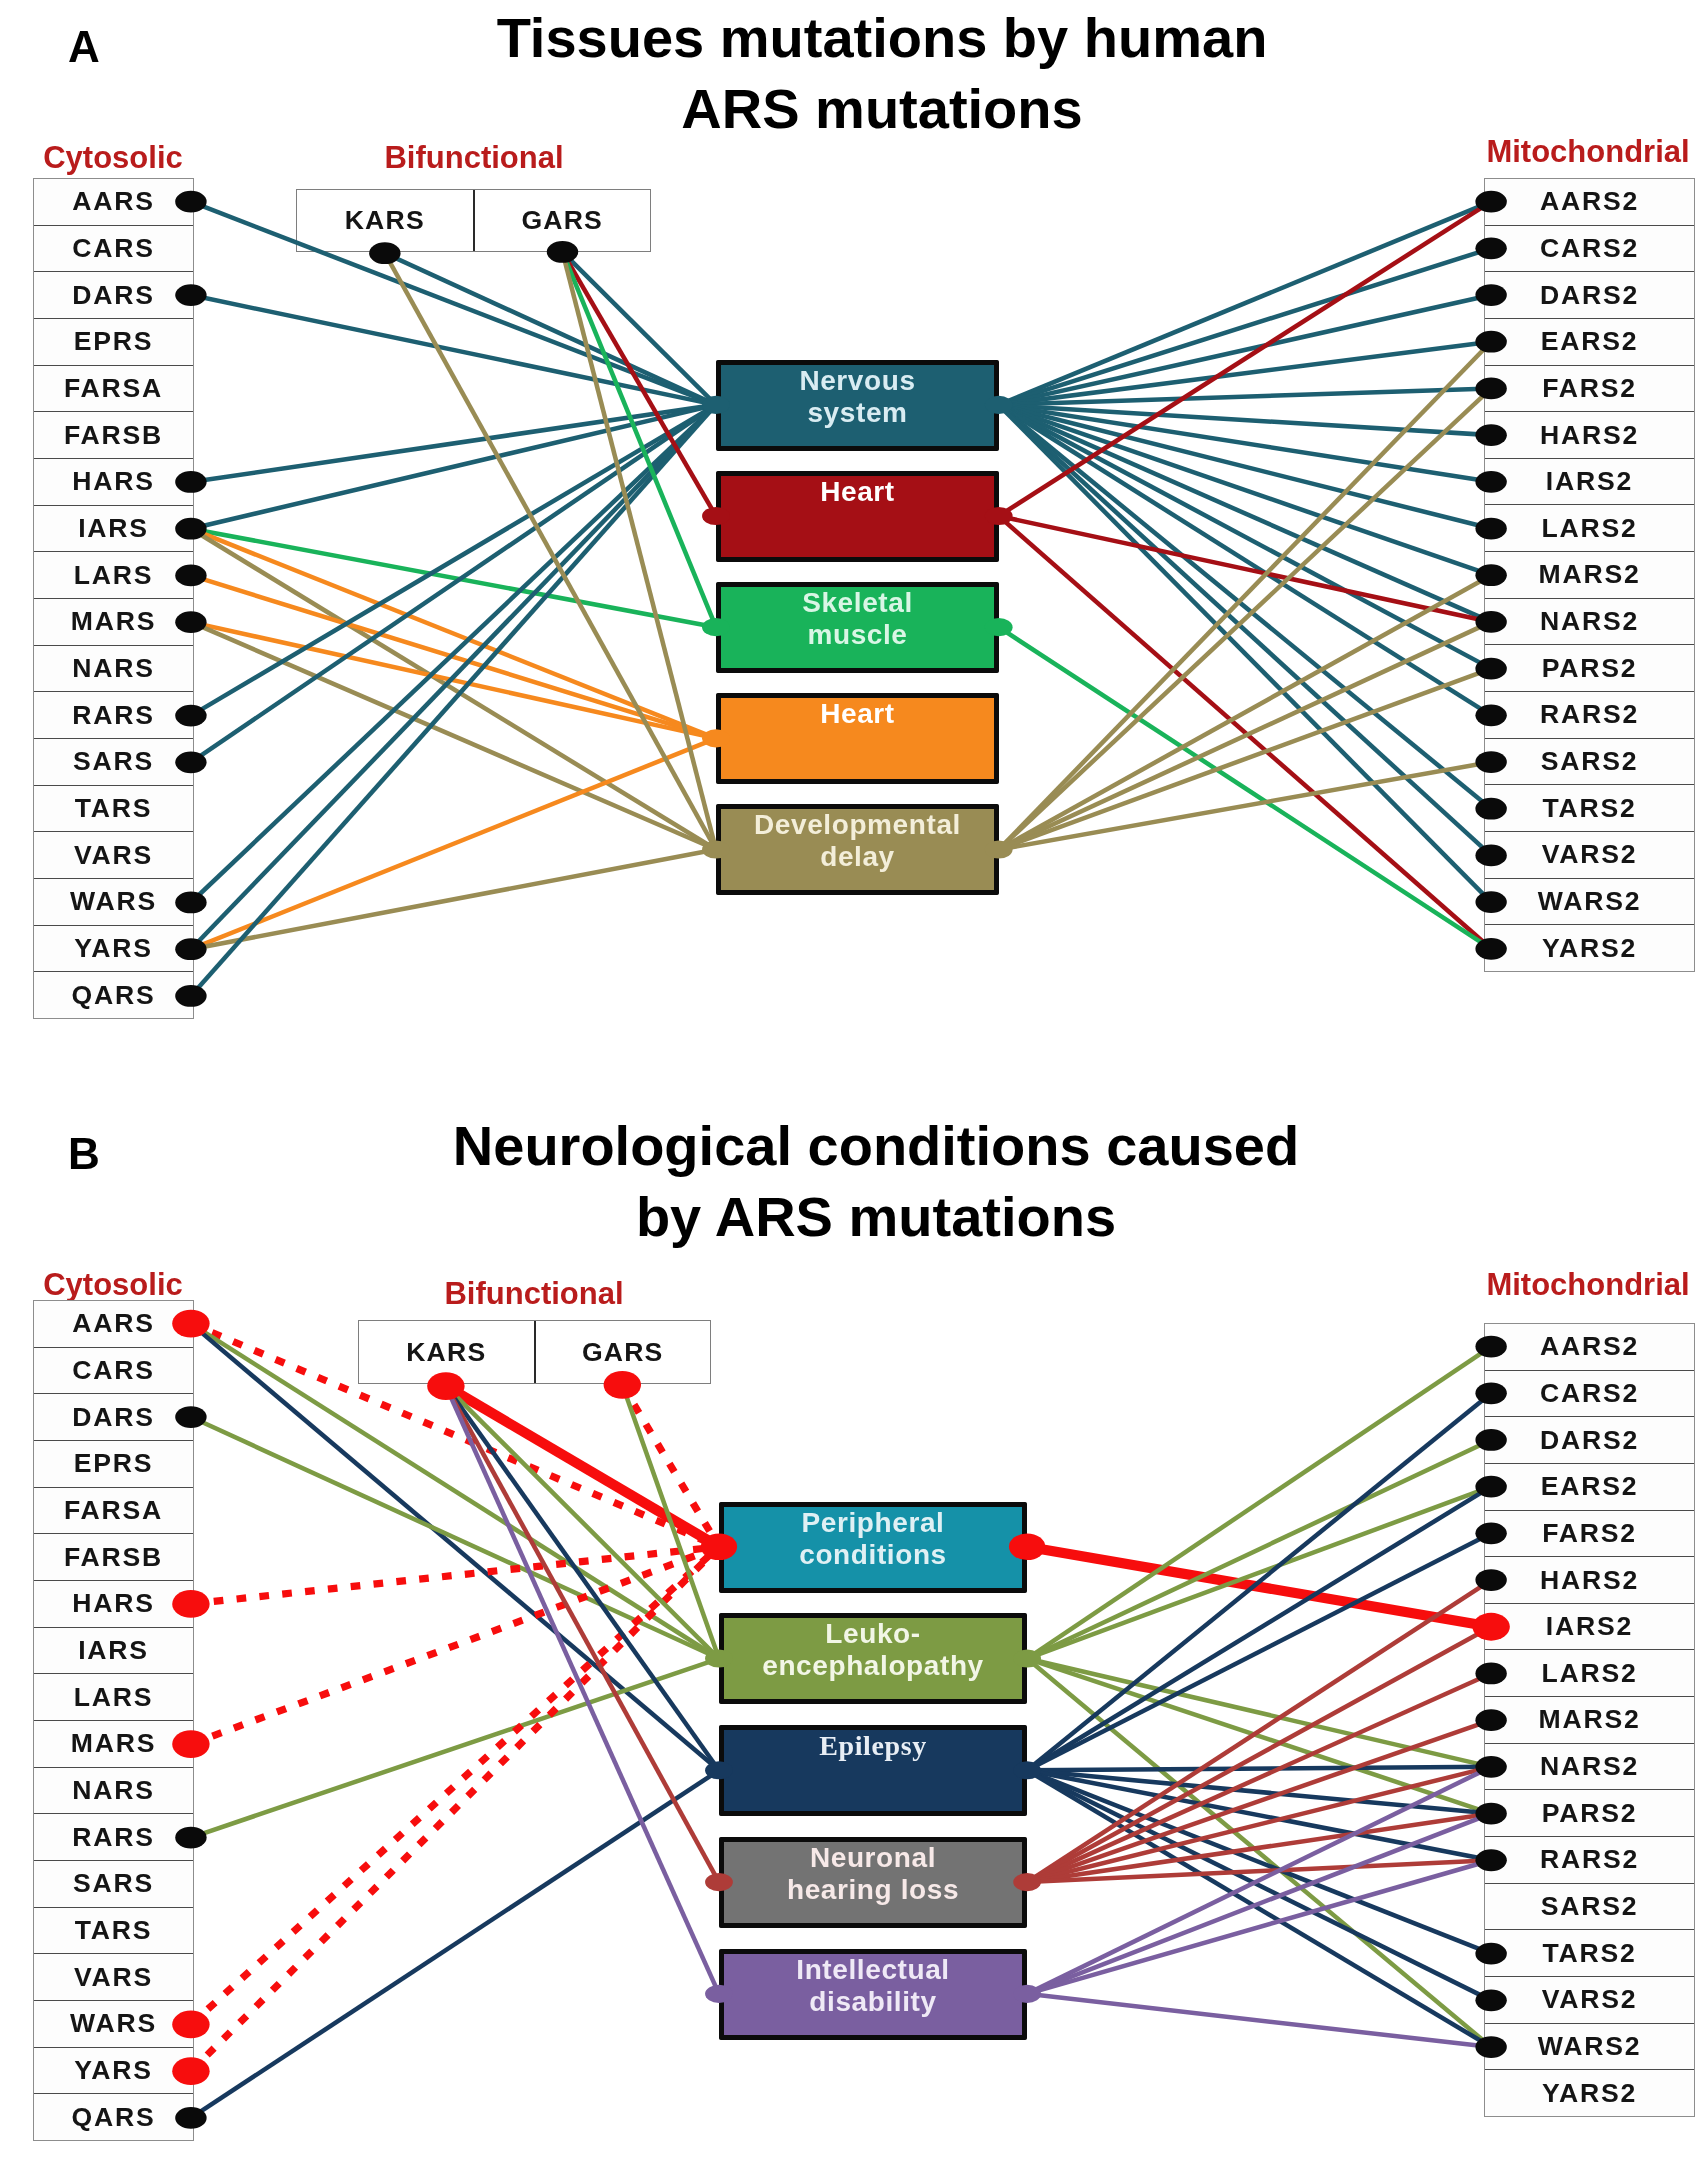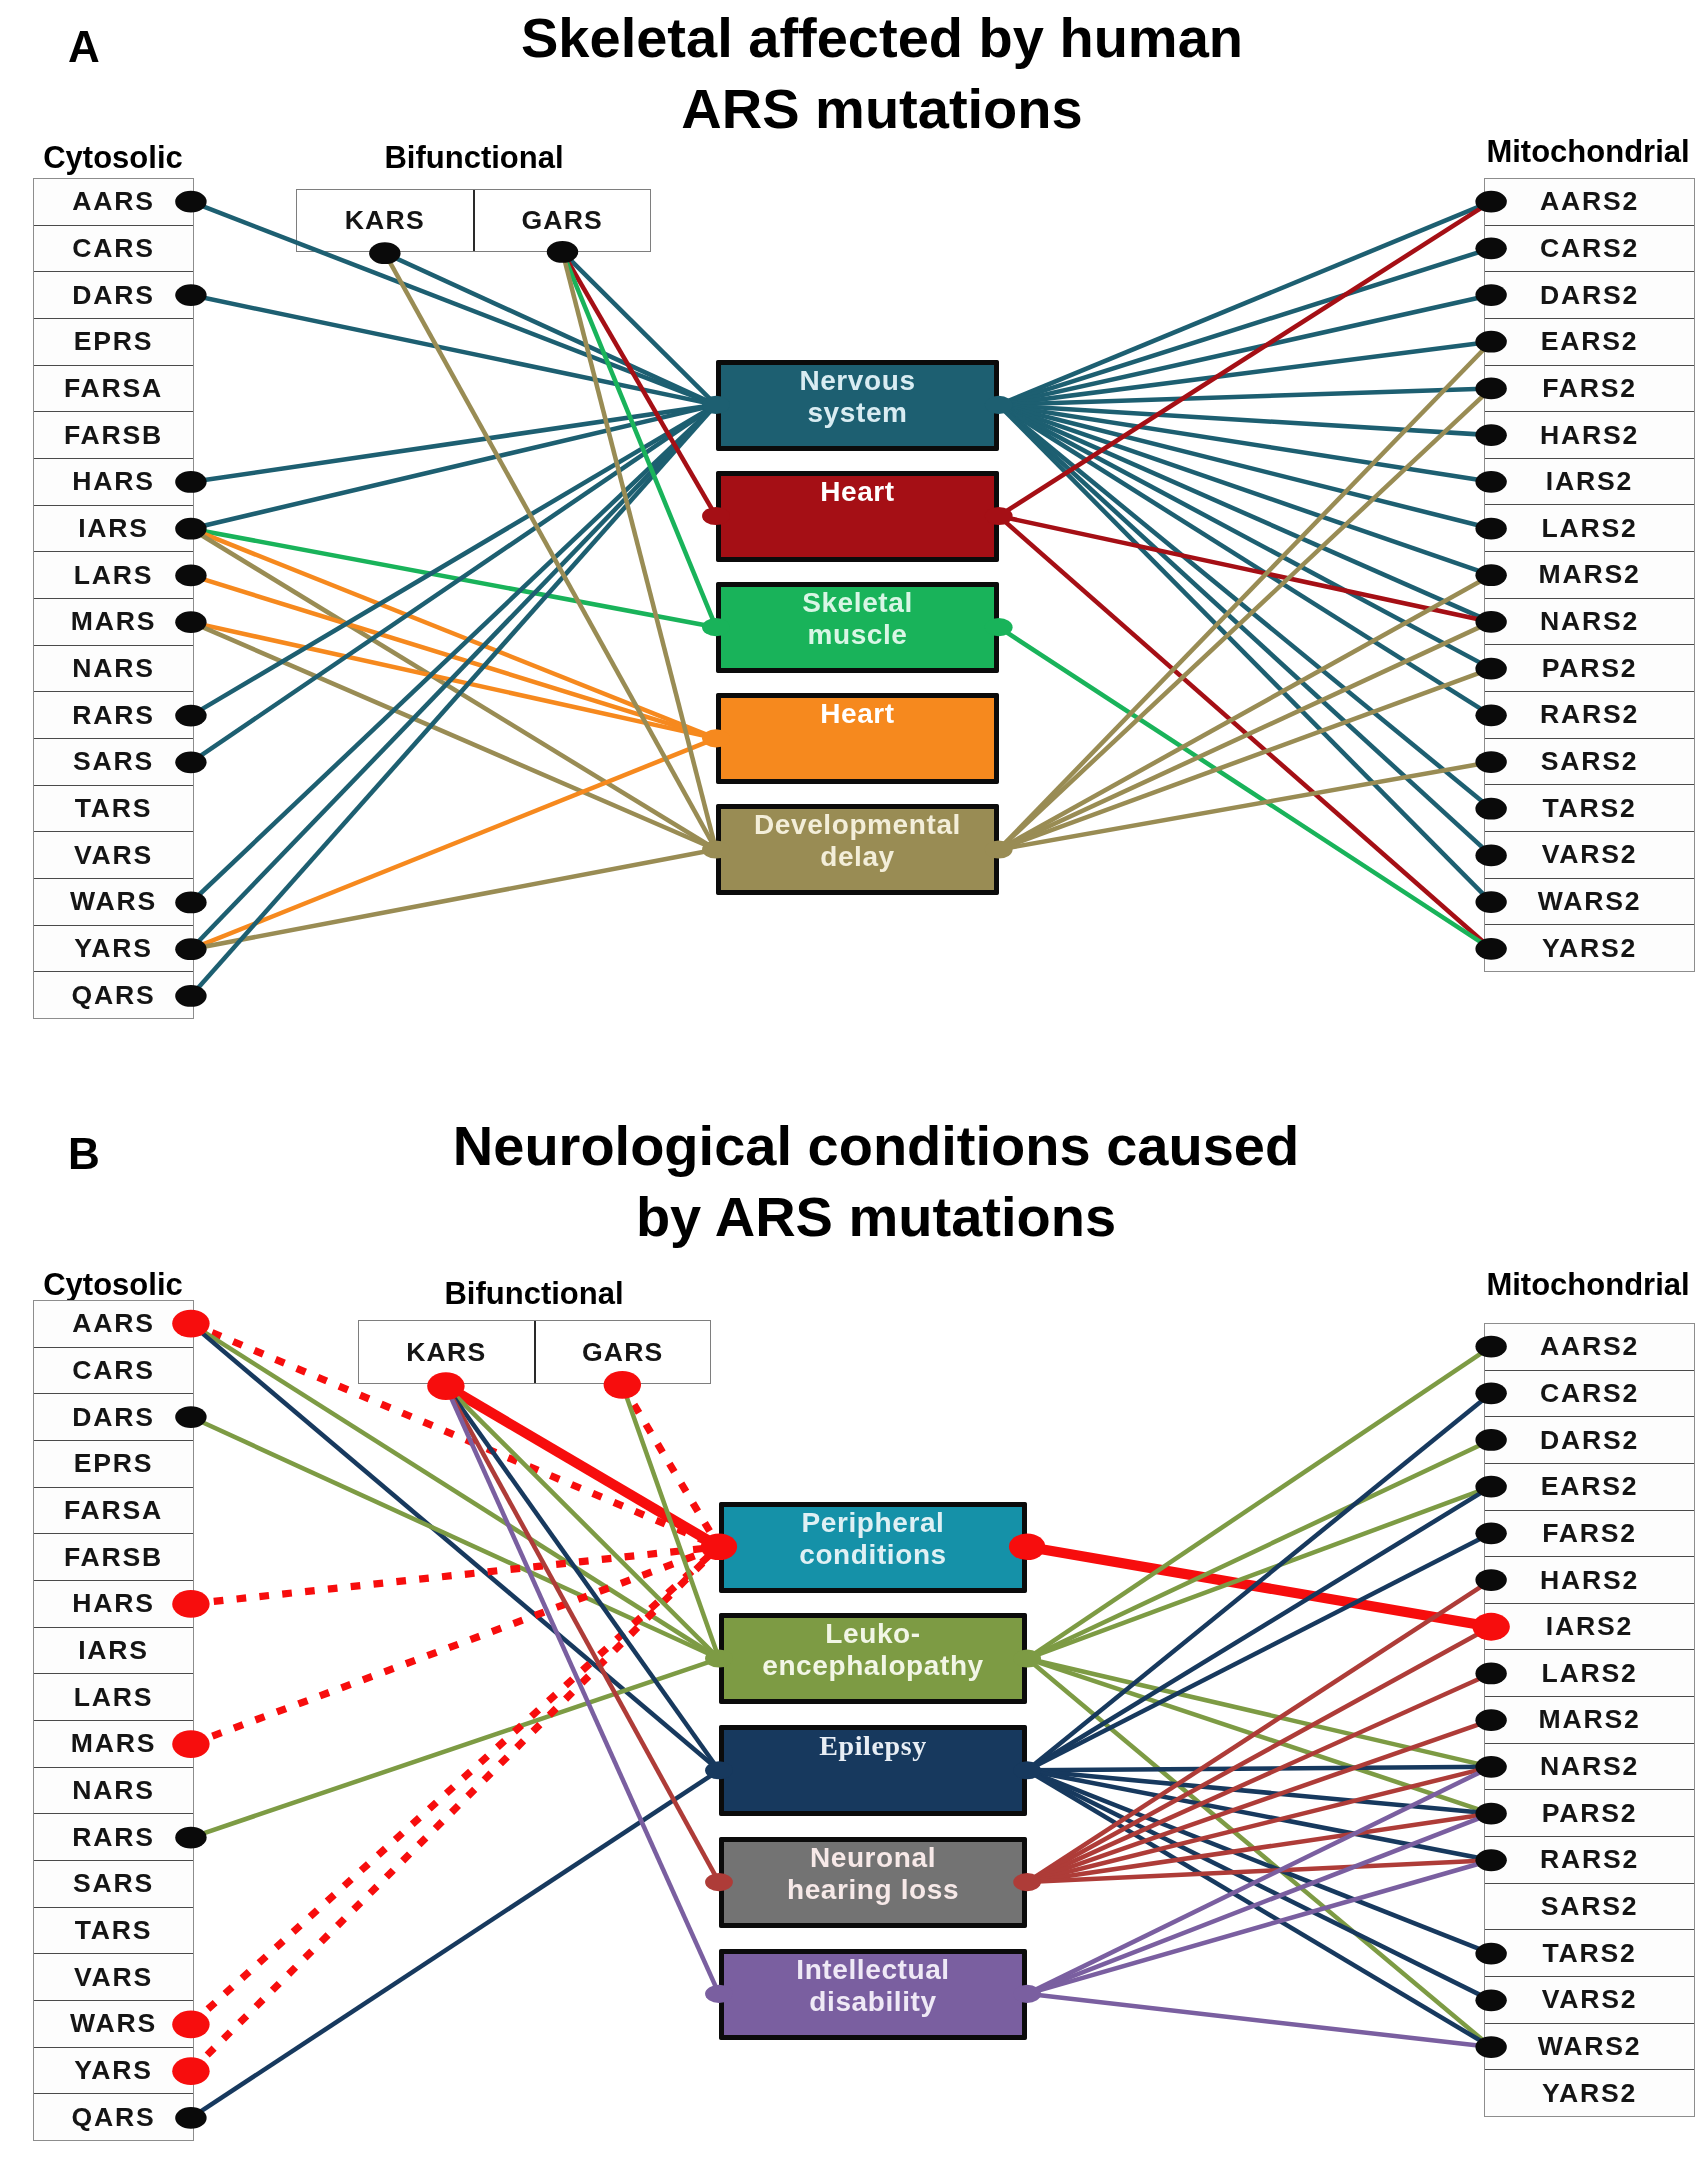--- a/index.html
+++ b/index.html
@@ -8,21 +8,21 @@
   .big-title{position:absolute;transform:translateX(-50%);font-size:56px;font-weight:800;
              color:#000;white-space:nowrap;letter-spacing:0px;}
   #titleA1{left:882px;top:4.8px;}
   #titleA2{left:882px;top:76px;}
   #titleB1{left:876px;top:1113px;}
   #titleB2{left:876px;top:1184px;}
   .panel-letter{position:absolute;font-size:44px;font-weight:800;color:#000;}
   #labelA{left:68px;top:22px;}
   #labelB{left:68px;top:1129px;}
   .col-header{position:absolute;transform:translate(-50%,-50%);font-size:31px;font-weight:700;
-              color:#000000;white-space:nowrap;}
+              color:#b91c1c;white-space:nowrap;}
   #hCytA{left:113px;top:158px;}  #hBifA{left:474px;top:158px;}  #hMitA{left:1588px;top:152px;}
   #hCytB{left:113px;top:1285px;} #hBifB{left:534px;top:1294px;} #hMitB{left:1588px;top:1285px;}
 
   .gene-table{position:absolute;background:#fdfdfd;border:1.8px solid #8d8d8d;box-sizing:border-box;
               display:flex;flex-direction:column;}
   .gene-row{flex:1;display:flex;align-items:center;justify-content:center;box-sizing:border-box;
             border-bottom:1.8px solid #4a4a4a;font-size:26.6px;font-weight:600;letter-spacing:1.8px;color:#151515;}
   .gene-row:last-child{border-bottom:none;}
 
   .bif-box{position:absolute;display:flex;border:1.8px solid #7e7e7e;background:#ffffff;box-sizing:border-box;}
@@ -34,21 +34,21 @@
               display:flex;justify-content:center;text-align:center;}
   .box-label{font-size:28px;font-weight:600;line-height:1.16;white-space:pre-line;letter-spacing:0.6px;}
 
   #overlay{position:absolute;left:0;top:0;pointer-events:none;}
 </style>
 </head>
 <body>
 
 <div id="canvas">
   <div class="panel-letter" id="labelA">A</div>
-  <div class="big-title" id="titleA1">Skeletal affected by human</div>
+  <div class="big-title" id="titleA1">Tissues mutations by human</div>
   <div class="big-title" id="titleA2">ARS mutations</div>
   <div class="col-header" id="hCytA">Cytosolic</div>
   <div class="col-header" id="hBifA">Bifunctional</div>
   <div class="col-header" id="hMitA">Mitochondrial</div>
 
   <div class="panel-letter" id="labelB">B</div>
   <div class="big-title" id="titleB1">Neurological conditions caused</div>
   <div class="big-title" id="titleB2">by ARS mutations</div>
   <div class="col-header" id="hCytB">Cytosolic</div>
   <div class="col-header" id="hBifB">Bifunctional</div>

